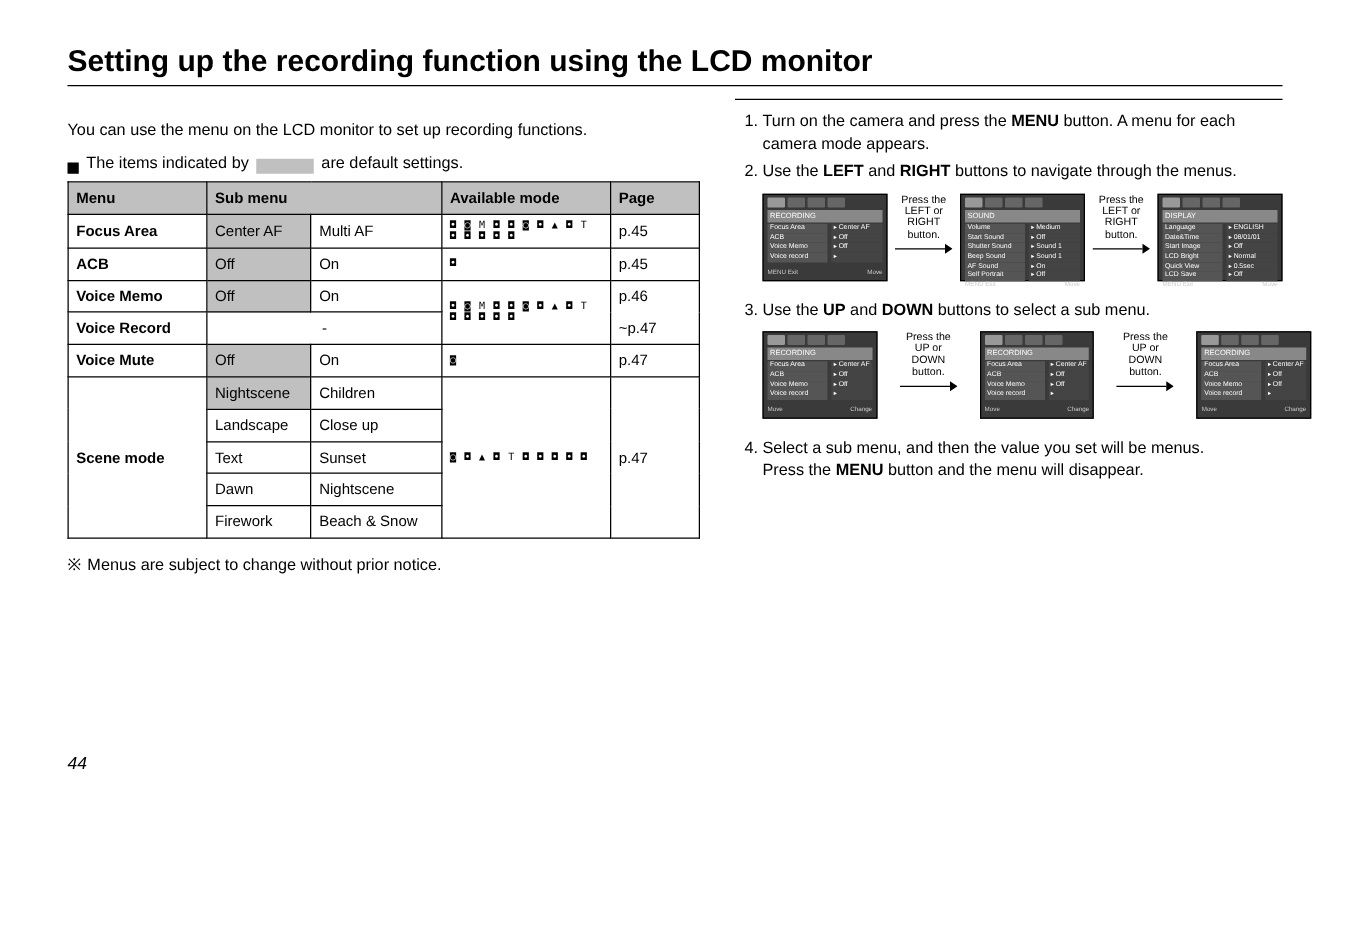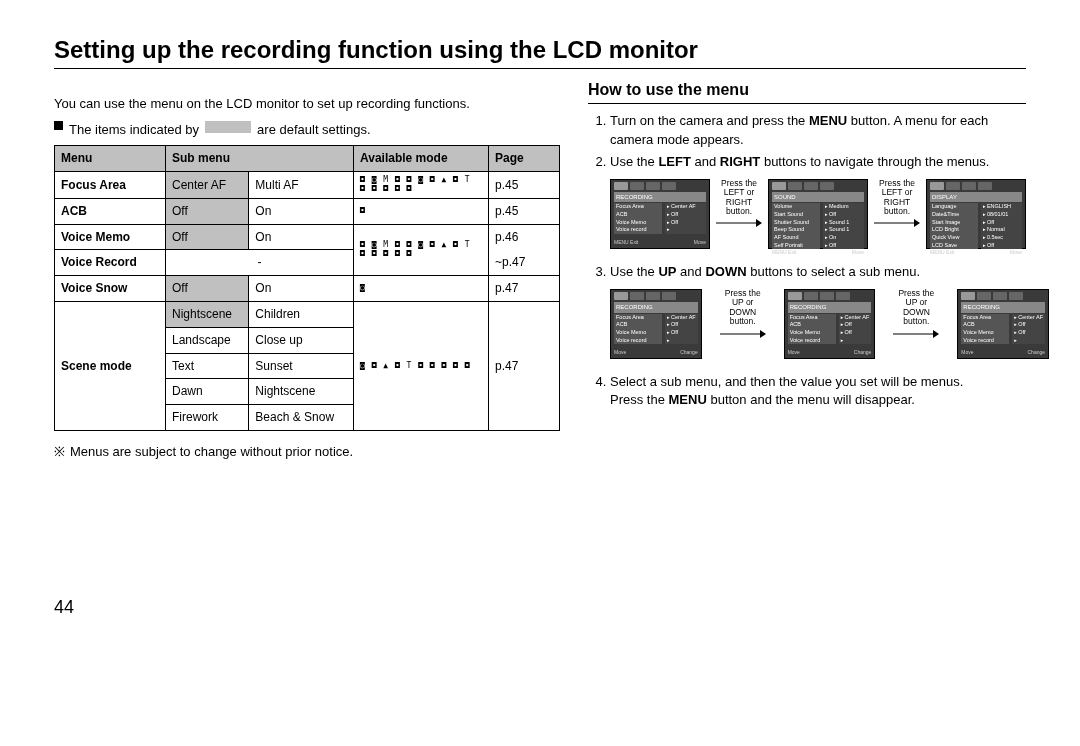--- a/index.html
+++ b/index.html
@@ -4,34 +4,34 @@
 <style>
   html,body{margin:0;padding:0;background:#fff;font-family:Arial,Helvetica,sans-serif;color:#000;}
   .page{width:1080px;height:648px;box-sizing:border-box;padding:36px 54px 24px 54px;position:relative;}
   h1{font-size:24px;font-weight:bold;margin:0 0 4px 0;}
   .rule{border-bottom:1px solid #000;margin-bottom:10px;}
   .cols{display:flex;gap:28px;}
   .col{flex:1;min-width:0;font-size:13px;line-height:1.4;}
   .col-left{flex:0 0 506px;}
   .col-right{flex:1;}
   .intro{margin:16px 0 8px 0;}
-  .bullet-row{display:flex;align-items:flex-start;gap:6px;margin-bottom:6px;}
+  .bullet-row{display:flex;align-items:flex-end;gap:6px;margin-bottom:6px;}
   .sq{width:9px;height:9px;background:#000;}
   .swatch{display:inline-block;width:46px;height:12px;background:#c0c0c0;vertical-align:middle;}
   table.menu{border-collapse:collapse;width:100%;font-size:12px;}
   table.menu th,table.menu td{border:1px solid #000;padding:4px 6px;text-align:left;vertical-align:middle;}
   table.menu th{background:#c0c0c0;font-weight:bold;}
   .default{background:#c0c0c0;}
   .page-col{width:58px;text-align:center;}
   .mode-col{width:122px;}
   .menu-col{width:98px;font-weight:bold;}
   .icons{font-family:monospace;font-size:8px;line-height:1.1;letter-spacing:1px;color:#000;}
   .foot-note{display:flex;gap:6px;margin-top:12px;font-size:13px;}
   .ast{letter-spacing:-1px;}
-  .page-num{position:absolute;bottom:30px;left:54px;font-size:18px;}
+  .page-num{position:absolute;bottom:30px;left:54px;font-size:14px;font-style:italic;}
   h2{font-size:16px;font-weight:bold;margin:0 0 2px 0;}
   .rule2{border-bottom:1px solid #000;margin-bottom:8px;}
   ol.steps{margin:0;padding-left:22px;font-size:13px;}
   ol.steps>li{margin-bottom:4px;}
   .mini-row{display:flex;gap:6px;align-items:flex-start;margin:8px 0 14px 0;}
   .mini{width:130px;height:70px;background:#3a3a3a;border:1px solid #000;font-size:6px;color:#fff;box-sizing:border-box;padding:2px 3px;display:flex;flex-direction:column;position:relative;}
   .mini .tabs{display:flex;gap:2px;margin-bottom:1px;}
   .mini .tab{width:14px;height:8px;background:#666;border-radius:1px;}
   .mini .tab.active{background:#999;}
   .mini .head{background:#888;color:#fff;padding:1px 2px;font-size:6px;margin:1px 0;}
@@ -96,21 +96,21 @@
 ◙ ◘ ▲ ◘ T
 ◘ ◘ ◘ ◘ ◘</td>
         <td class="page-col" style="border-bottom:none;">p.46</td>
       </tr>
       <tr>
         <td class="menu-col">Voice Record</td>
         <td colspan="2" style="text-align:center;">-</td>
         <td class="page-col" style="border-top:none;">~p.47</td>
       </tr>
       <tr>
-        <td class="menu-col">Voice Snow</td>
+        <td class="menu-col">Voice Mute</td>
         <td class="default">Off</td>
         <td>On</td>
         <td class="mode-col icons">◙</td>
         <td class="page-col">p.47</td>
       </tr>
       <tr>
         <td class="menu-col" rowspan="5">Scene mode</td>
         <td class="default">Nightscene</td>
         <td>Children</td>
         <td class="mode-col icons" rowspan="5">◙ ◘ ▲ ◘ T
@@ -136,21 +136,20 @@
     </tbody>
         </table>
 
     <div class="foot-note">
       <span class="ast">※</span>
       <span>Menus are subject to change without prior notice.</span>
     </div>
   </div>
 
   <div class="col col-right">
-    <h2>How to use the menu</h2>
     <div class="rule2"></div>
     <ol class="steps">
       <li>
         <span>Turn on the camera and press the </span><b>MENU</b><span> button. A menu for each camera mode appears.</span>
       </li>
       <li>
         <span>Use the </span><b>LEFT</b><span> and </span><b>RIGHT</b><span> buttons to navigate through the menus.</span>
 
         <div class="mini-row">
           <div class="mini">

